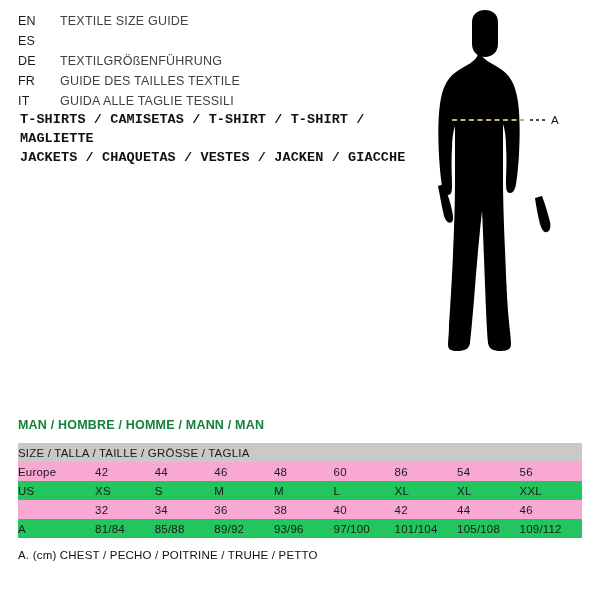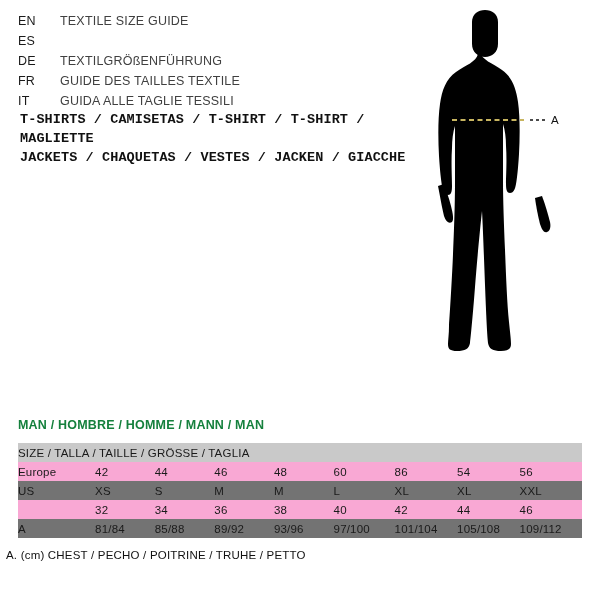--- a/index.html
+++ b/index.html
@@ -104,38 +104,38 @@
     color: #1a1a1a;
     letter-spacing: 0.2px;
   }
   .row-head {
     background: #c9c9c9;
   }
   .row-alt {
     background: #f9a8d4;
   }
   .row-plain {
-    background: #737373;
+    background: #22c55e;
   }
   td.label-col {
     width: 88px;
     padding-left: 3px;
   }
   td.val {
     width: 68px;
     text-align: left;
   }
   .table-head-text {
     font-size: 11.5px;
     letter-spacing: 0.2px;
   }
 
   .footnote {
     position: absolute;
-    left: 6px;
+    left: 18px;
     top: 549px;
     font-size: 11.5px;
     letter-spacing: 0.2px;
     color: #111;
   }
 </style>
 </head>
 <body>
 
 <div class="page">

